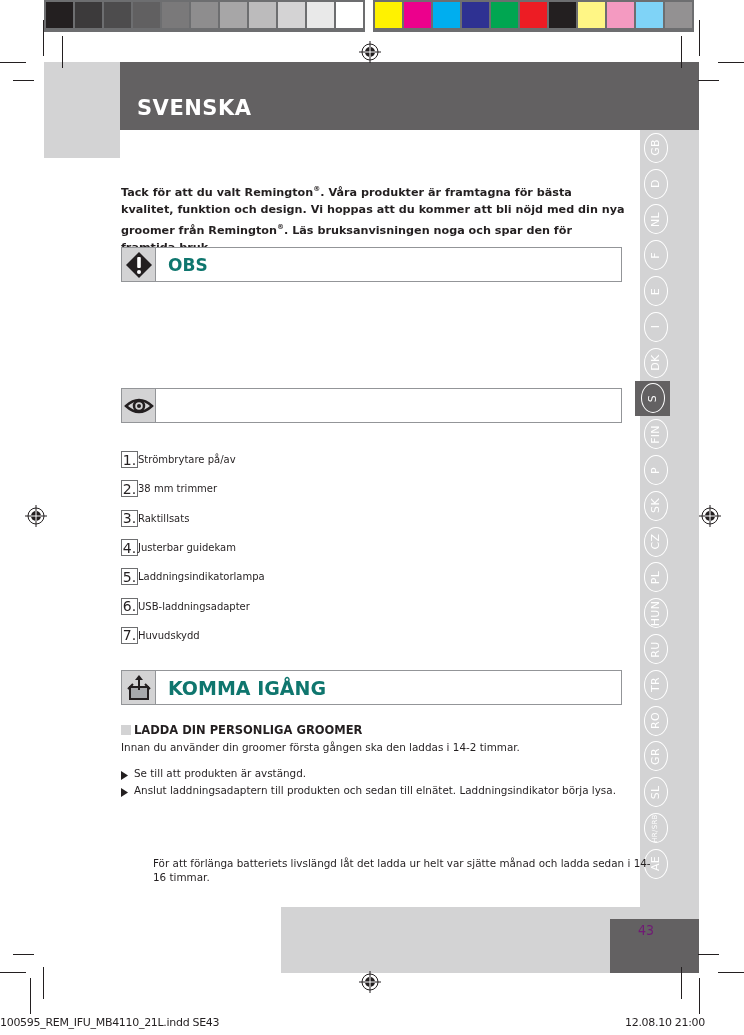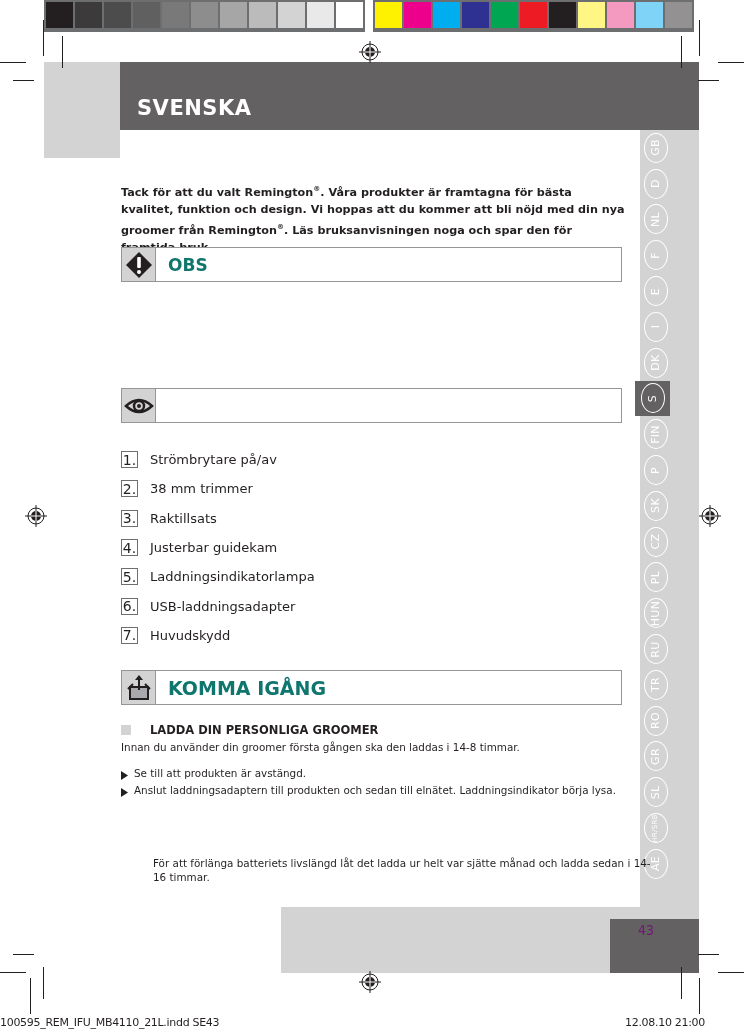--- a/index.html
+++ b/index.html
@@ -42,23 +42,23 @@
   .sec-head .ttl { margin-left: 12px; font-weight: bold; font-size: 19px; color: #0f766e; }
   .sec-head .ttl.sm { font-size: 17px; }
 
   .warn-list { position: absolute; left: 121px; top: 297px; width: 505px; font-size: 11.2px; font-weight: bold; line-height: 16.5px; }
   .warn-item { display: flex; margin-bottom: 2px; }
   .warn-item .b { width: 18px; flex-shrink: 0; display: flex; padding-top: 3px; }
 
   .desc-list { position: absolute; left: 121px; top: 445px; }
   .desc-item { display: flex; align-items: center; height: 29.3px; }
   .desc-item .num { width: 17px; height: 17px; border: 1px solid #6d6e70; font-size: 14px; display: flex; align-items: center; justify-content: center; font-family: "DejaVu Sans", sans-serif; color: #231f20; }
-  .desc-item .txt { margin-left: 12px; font-size: 13px; color: #231f20; }
-
-  .sub-head { position: absolute; left: 121px; top: 723px; display: flex; align-items: center; font-size: 11.5px; font-weight: bold; gap: 16px; }
+  .desc-item .txt { margin-left: 0; font-size: 10px; color: #231f20; }
+
+  .sub-head { position: absolute; left: 121px; top: 723px; display: flex; align-items: center; font-size: 11.5px; font-weight: bold; }
   .sub-head .sq { width: 10px; height: 10px; background: #d3d3d4; margin-right: 3px; }
   .plain { position: absolute; left: 121px; font-size: 10.4px; line-height: 14px; width: 505px; color: #231f20; }
   .arrow-list { position: absolute; left: 121px; top: 766px; width: 500px; font-size: 10.4px; line-height: 14px; }
   .arrow-item { display: flex; }
   .arrow-item .tri { width: 13px; flex-shrink: 0; padding-top: 3px; }
 
   
   .hline { position: absolute; height: 1px; background: #231f20; }
   .vline { position: absolute; width: 1px; background: #231f20; }
   .reg { position: absolute; width: 22px; height: 22px; }
@@ -277,21 +277,21 @@
         <polygon points="14,1 10,6 18,6" fill="#231f20"></polygon>
       </svg>
   </div>
   <div class="ttl">KOMMA IGÅNG</div>
 </div>
 
 <div class="sub-head">
   <span class="sq"></span>
   <span>LADDA DIN PERSONLIGA GROOMER</span>
 </div>
-<div class="plain" style="top:740px;">Innan du använder din groomer första gången ska den laddas i 14-8 timmar.</div>
+<div class="plain" style="top:740px;">Innan du använder din groomer första gången ska den laddas i 14-2 timmar.</div>
 <div class="arrow-list" id="arrow-list">
     <div class="arrow-item">
       <span class="tri"><svg width="7" height="9" viewBox="0 0 7 9">
           <polygon points="0,0 7,4.5 0,9" fill="#231f20"></polygon>
         </svg></span>
       <span>Se till att produkten är avstängd.</span>
     </div>
     <div class="arrow-item">
       <span class="tri"><svg width="7" height="9" viewBox="0 0 7 9">
           <polygon points="0,0 7,4.5 0,9" fill="#231f20"></polygon>

